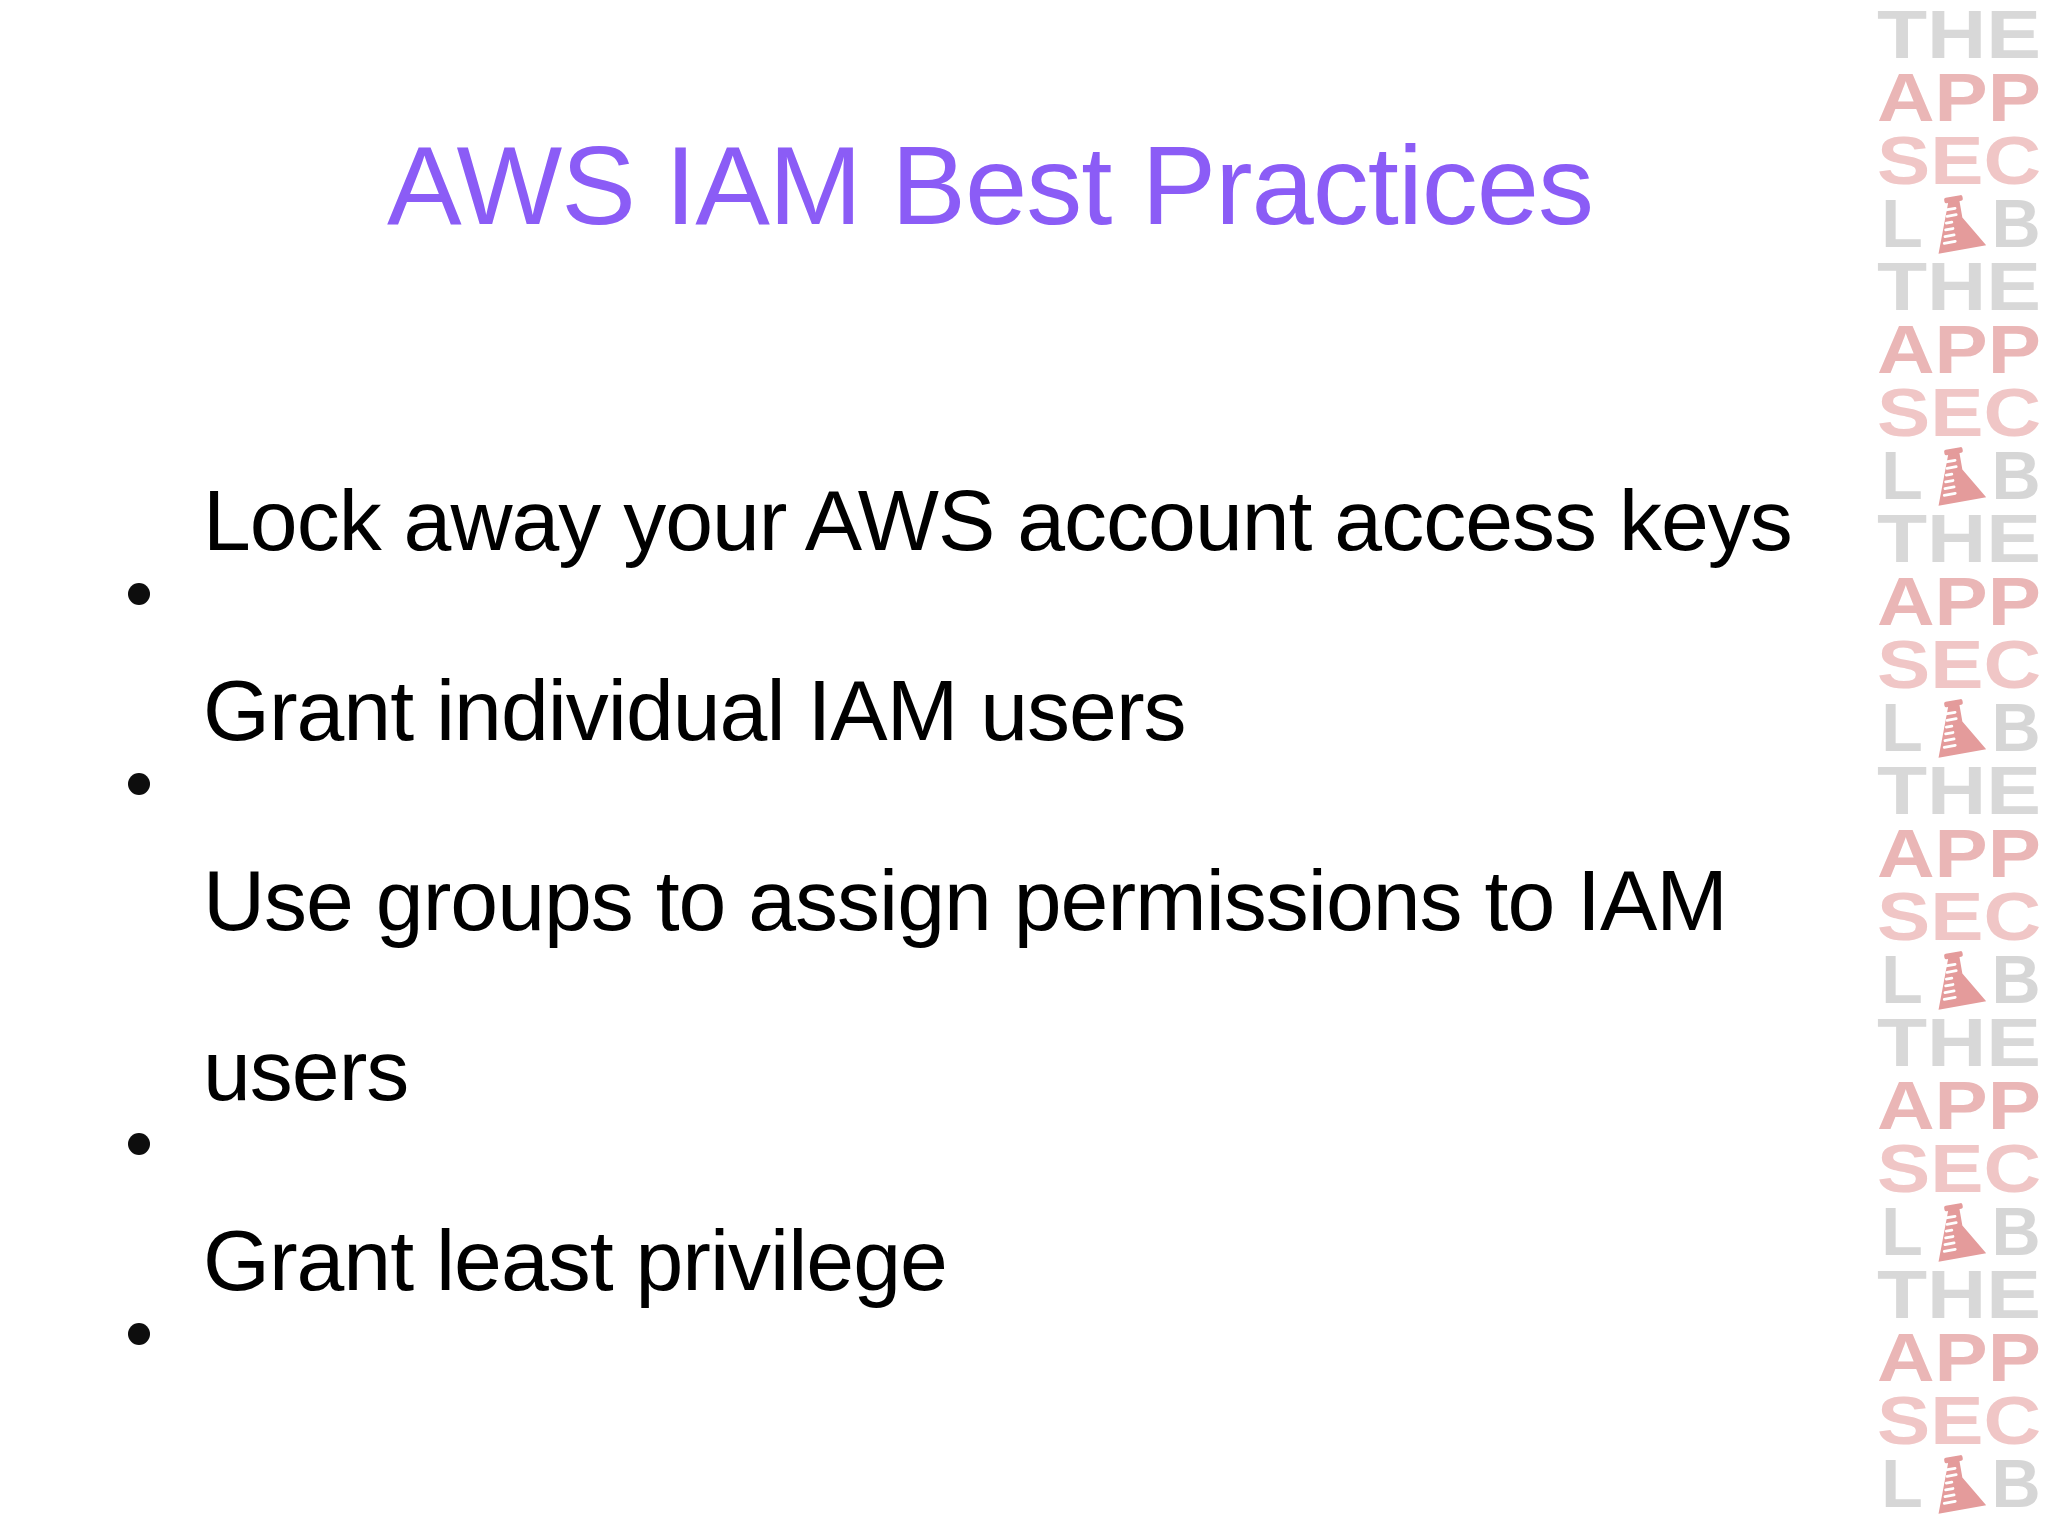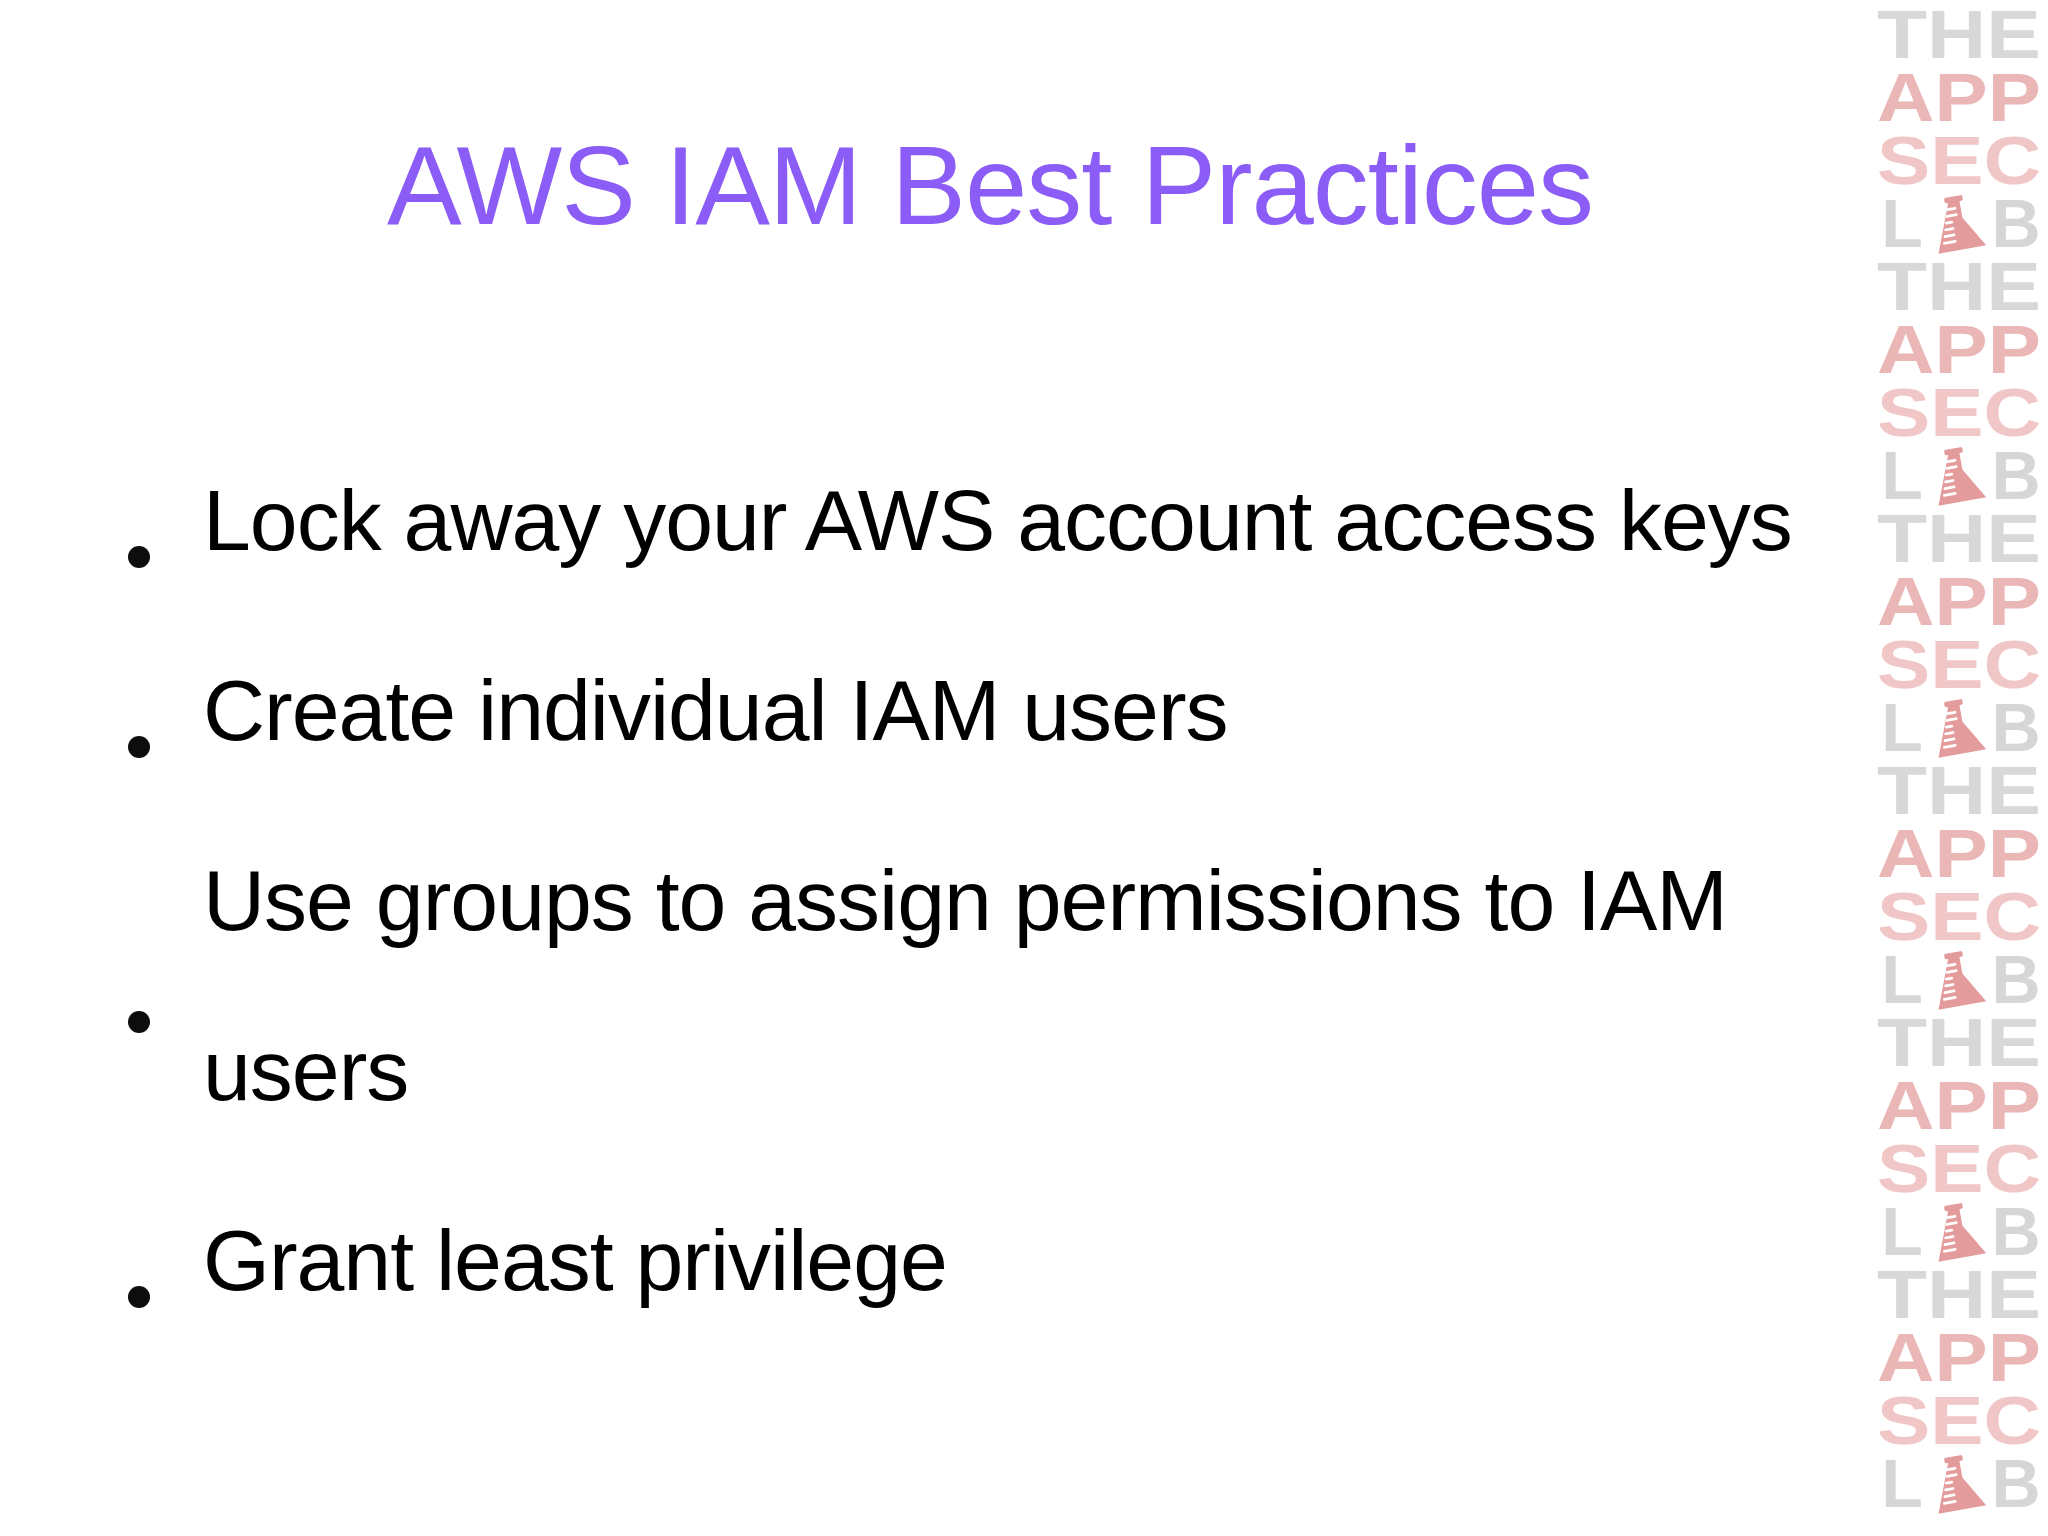--- a/index.html
+++ b/index.html
@@ -30,21 +30,21 @@
     position: absolute;
     top: 435px;
     left: 0;
     width: 1880px;
     margin: 0;
     padding: 0;
     list-style: none;
   }
   .bullets li {
     display: flex;
-    align-items: center;
+    align-items: flex-end;
     margin: 0 0 20px 0;
     font-size: 86px;
     line-height: 170px;
     color: #000000;
   }
   .dot {
     flex: 0 0 auto;
     width: 22px;
     height: 22px;
     border-radius: 50%;
@@ -85,21 +85,21 @@
 <div class="slide">
   <div class="slide-title">AWS IAM Best Practices</div>
 
   <ul class="bullets">
       <li>
         <span class="dot"></span>
         <span class="btext">Lock away your AWS account access keys</span>
       </li>
       <li>
         <span class="dot"></span>
-        <span class="btext">Create individual IAM users</span>
+        <span class="btext">Grant individual IAM users</span>
       </li>
       <li>
         <span class="dot"></span>
         <span class="btext">Use groups to assign permissions to IAM users</span>
       </li>
       <li>
         <span class="dot"></span>
         <span class="btext">Grant least privilege</span>
       </li>
     </ul>

